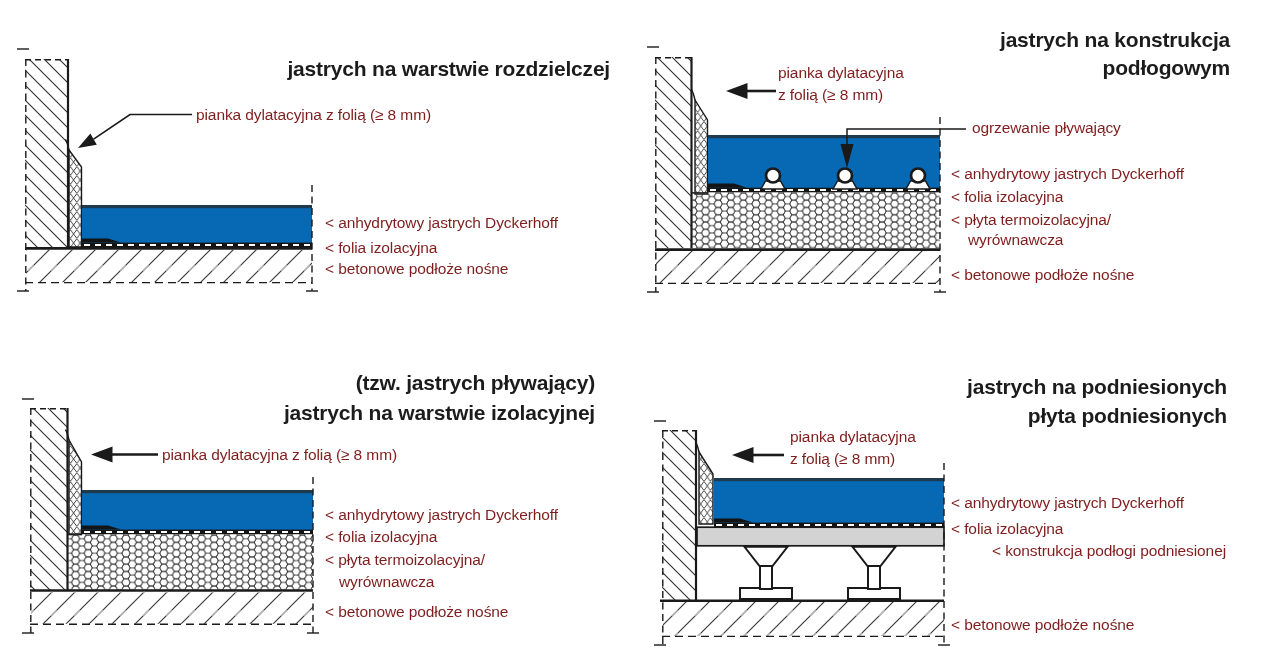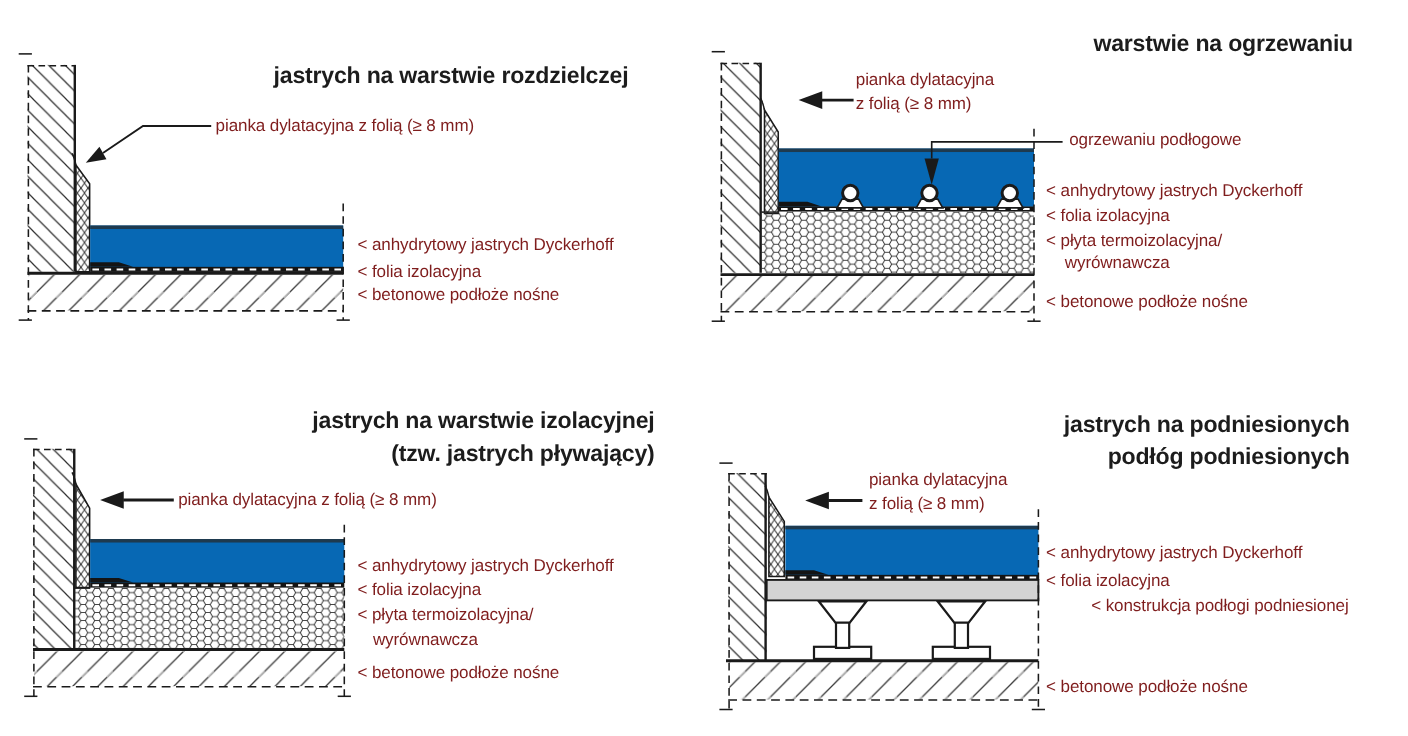--- a/index.html
+++ b/index.html
@@ -5,21 +5,21 @@
   html,body{margin:0;padding:0;background:#ffffff;}
   .canvas{
     position:relative;width:1280px;height:669px;background:#ffffff;overflow:hidden;
     font-family:"Liberation Sans", sans-serif;color:#1a1a1a;
   }
   .canvas svg{position:absolute;left:0;top:0;}
   .ttl{
     position:absolute;font-size:21px;font-weight:bold;letter-spacing:-0.2px;
     white-space:nowrap;color:#1c1c1c;
   }
-  .ttl.center{text-align:center;}
+  .ttl.center{text-align:right;}
   .ttl.right{text-align:right;}
   .lbl{
     position:absolute;font-size:15.5px;white-space:nowrap;color:#7f1d1d;
     transform:translateY(-50%);letter-spacing:-0.1px;
   }
 </style>
 </head>
 <body>
 
 <div class="canvas">
@@ -166,45 +166,46 @@
   </g>
 </svg>
 
 <div class="ttl center" style="left:210px;top:57px;width:400px;line-height:24px">jastrych na warstwie rozdzielczej</div>
 <div class="lbl" style="left:196px;top:115px">pianka dylatacyjna z folią (≥ 8 mm)</div>
 <div class="lbl" style="left:325px;top:223px">&lt; anhydrytowy jastrych Dyckerhoff</div>
 <div class="lbl" style="left:325px;top:248px">&lt; folia izolacyjna</div>
 <div class="lbl" style="left:325px;top:269px">&lt; betonowe podłoże nośne</div>
 
 <div class="ttl right" style="right:50px;top:26px;line-height:28px">
-  <div>warstwie na ogrzewaniu</div>
+  <div>jastrych na konstrukcja</div>
+  <div>podłogowym</div>
 </div>
 <div class="lbl" style="left:778px;top:73px">pianka dylatacyjna</div>
 <div class="lbl" style="left:778px;top:95px">z folią (≥ 8 mm)</div>
-<div class="lbl" style="left:972px;top:128px">ogrzewaniu podłogowe</div>
+<div class="lbl" style="left:972px;top:128px">ogrzewanie pływający</div>
 <div class="lbl" style="left:951px;top:174px">&lt; anhydrytowy jastrych Dyckerhoff</div>
 <div class="lbl" style="left:951px;top:197px">&lt; folia izolacyjna</div>
 <div class="lbl" style="left:951px;top:220px">&lt; płyta termoizolacyjna/</div>
 <div class="lbl" style="left:968px;top:240px">wyrównawcza</div>
 <div class="lbl" style="left:951px;top:275px">&lt; betonowe podłoże nośne</div>
 
 <div class="ttl right" style="right:685px;top:368px;line-height:30px">
+  <div>(tzw. jastrych pływający)</div>
   <div>jastrych na warstwie izolacyjnej</div>
-  <div>(tzw. jastrych pływający)</div>
 </div>
 <div class="lbl" style="left:162px;top:455px">pianka dylatacyjna z folią (≥ 8 mm)</div>
 <div class="lbl" style="left:325px;top:515px">&lt; anhydrytowy jastrych Dyckerhoff</div>
 <div class="lbl" style="left:325px;top:537px">&lt; folia izolacyjna</div>
 <div class="lbl" style="left:325px;top:560px">&lt; płyta termoizolacyjna/</div>
 <div class="lbl" style="left:339px;top:582px">wyrównawcza</div>
 <div class="lbl" style="left:325px;top:612px">&lt; betonowe podłoże nośne</div>
 
 <div class="ttl right" style="right:53px;top:372px;line-height:29px">
   <div>jastrych na podniesionych</div>
-  <div>podłóg podniesionych</div>
+  <div>płyta podniesionych</div>
 </div>
 <div class="lbl" style="left:790px;top:437px">pianka dylatacyjna</div>
 <div class="lbl" style="left:790px;top:459px">z folią (≥ 8 mm)</div>
 <div class="lbl" style="left:951px;top:503px">&lt; anhydrytowy jastrych Dyckerhoff</div>
 <div class="lbl" style="left:951px;top:529px">&lt; folia izolacyjna</div>
 <div class="lbl" style="left:992px;top:551px">&lt; konstrukcja podłogi podniesionej</div>
 <div class="lbl" style="left:951px;top:625px">&lt; betonowe podłoże nośne</div>
 
 </div>
 

